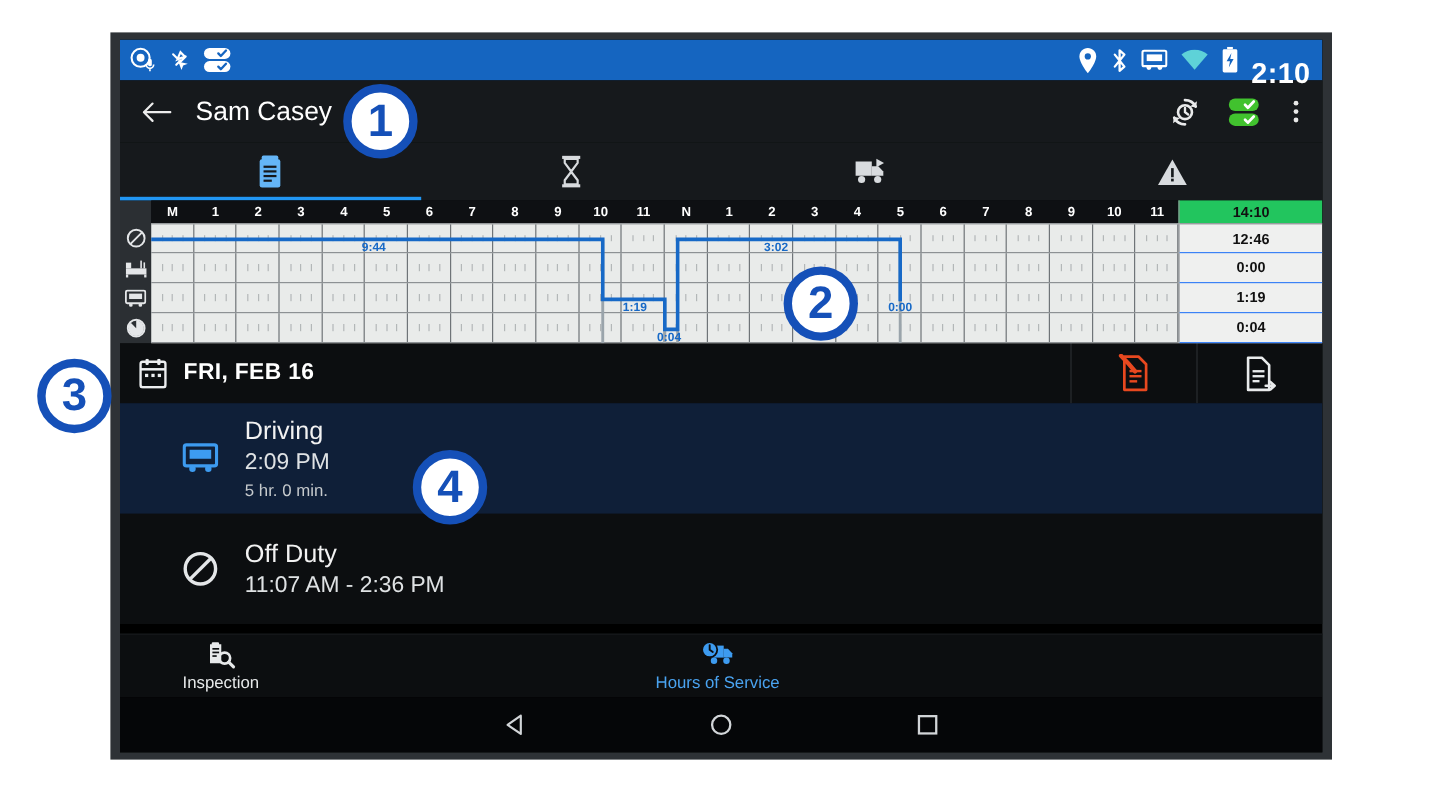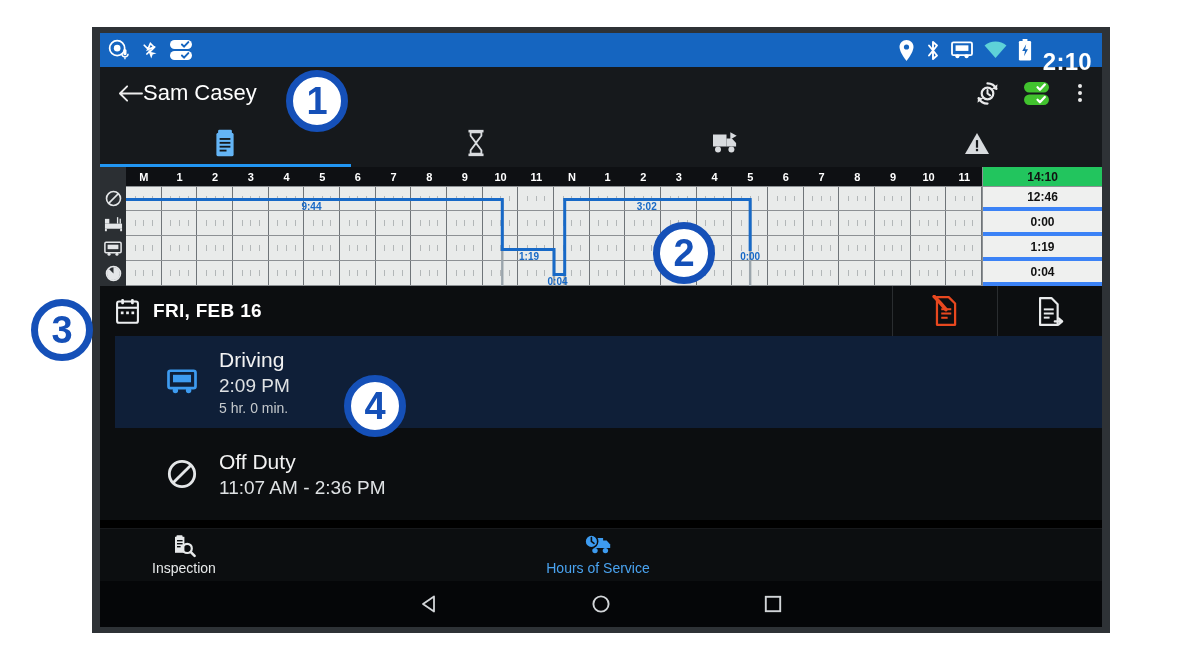--- a/index.html
+++ b/index.html
@@ -29,21 +29,21 @@
     display: flex; align-items: center;
     padding: 0 10px 0 8px; gap: 9px;
   }
   .sb-right { margin-left: auto; display: flex; align-items: center; gap: 11px; }
   .sb-time { color: #fff; font-size: 24px; font-weight: 700; letter-spacing: .3px; margin-top: 24px; }
   .ico { display: inline-flex; align-items: center; justify-content: center; }
 
   
   .appbar {
     height: 52px; background: #16191c;
-    display: flex; align-items: center; padding: 0 14px 0 18px; 
+    display: flex; align-items: center; padding: 0 14px 0 18px; gap: 20px;
   }
   .appbar-title { color: #fff; font-size: 22px; font-weight: 400; }
   .appbar-right { margin-left: auto; display: flex; align-items: center; gap: 22px; }
   .kebab { display: flex; flex-direction: column; gap: 3px; padding: 4px 6px; }
   .kebab i { width: 4px; height: 4px; border-radius: 50%; background: #e8e8e8; display: block; }
 
   
   .tabs { height: 48px; background: #16191c; display: flex; position: relative; }
   .tab { flex: 1; display: flex; align-items: center; justify-content: center; }
   .tab-underline {
@@ -83,21 +83,21 @@
     content: ""; position: absolute; top: 38%; height: 24%;
     width: 1px; background: #b3b7b8;
   }
   .gcell::before { left: 25%; }
   .gcell > i { left: 50%; position: absolute; display: block; }
   .gcell::after { left: 75%; }
   .totals { width: 120px; background: #eff0ef; border-left: 1px solid #8d9194; }
   .tcell {
     height: 25px; display: flex; align-items: center; justify-content: center;
     color: #111; font-size: 12px; font-weight: 700;
-    border-bottom: 4px solid #3b82f6;
+    border-bottom: 1px solid #3b82f6;
   }
   .tcell:first-child { border-top: 1px solid #8d9194; }
 
   
   .duty-svg { position: absolute; left: 0; top: 0; pointer-events: none; }
   .duty-lbl {
     position: absolute; color: #1769c7; font-size: 10px; font-weight: 700;
     transform: translateX(-50%);
   }
 
@@ -107,21 +107,21 @@
     padding-left: 16px;
   }
   .datebar-text { color: #fff; font-size: 19px; font-weight: 700; margin-left: 14px; letter-spacing: .3px; }
   .datebar-actions { margin-left: auto; display: flex; height: 100%; }
   .datebar-btn {
     width: 105px; display: flex; align-items: center; justify-content: center;
     border-left: 1px solid #2a2d30;
   }
 
   
-  .events { background: #0c0e10; padding-left: 15px; }
+  .events { background: #0c0e10; }
   .event {
     display: flex; align-items: center; height: 92px; padding-left: 30px;
   }
   .event.selected { background: #0f1f38; }
   .event-ico { width: 74px; display: flex; align-items: center; justify-content: center; }
   .event-txt { display: flex; flex-direction: column; gap: 3px; }
   .event-title { color: #f2f2f2; font-size: 21px; }
   .event-time { color: #dfe2e4; font-size: 19px; }
   .event-dur { color: #c6cacd; font-size: 14px; }
 

